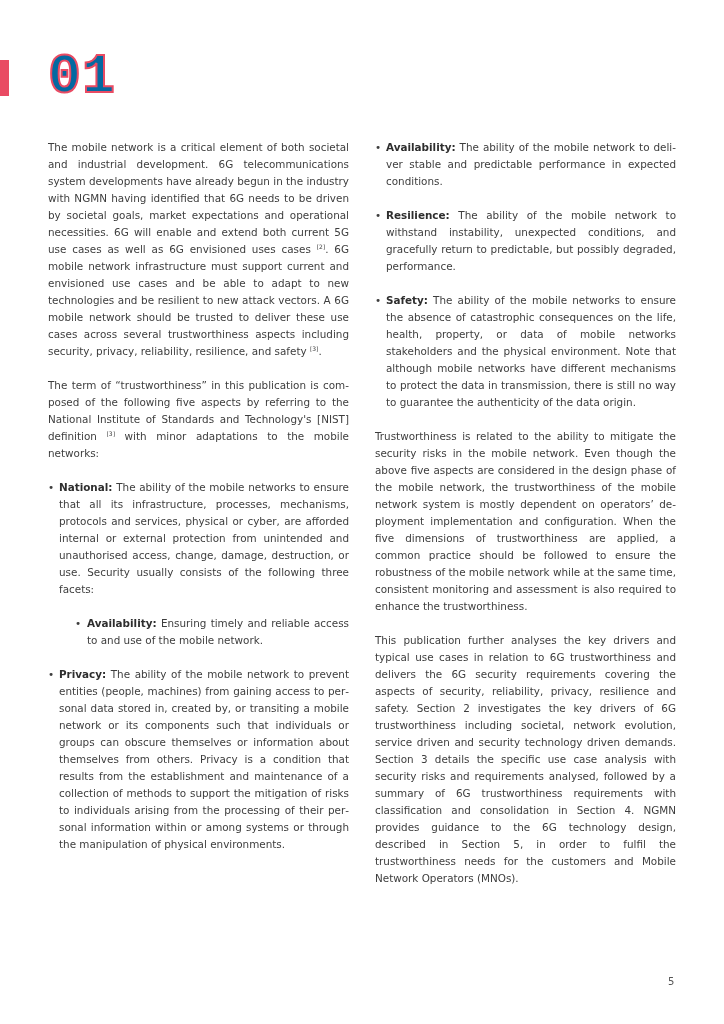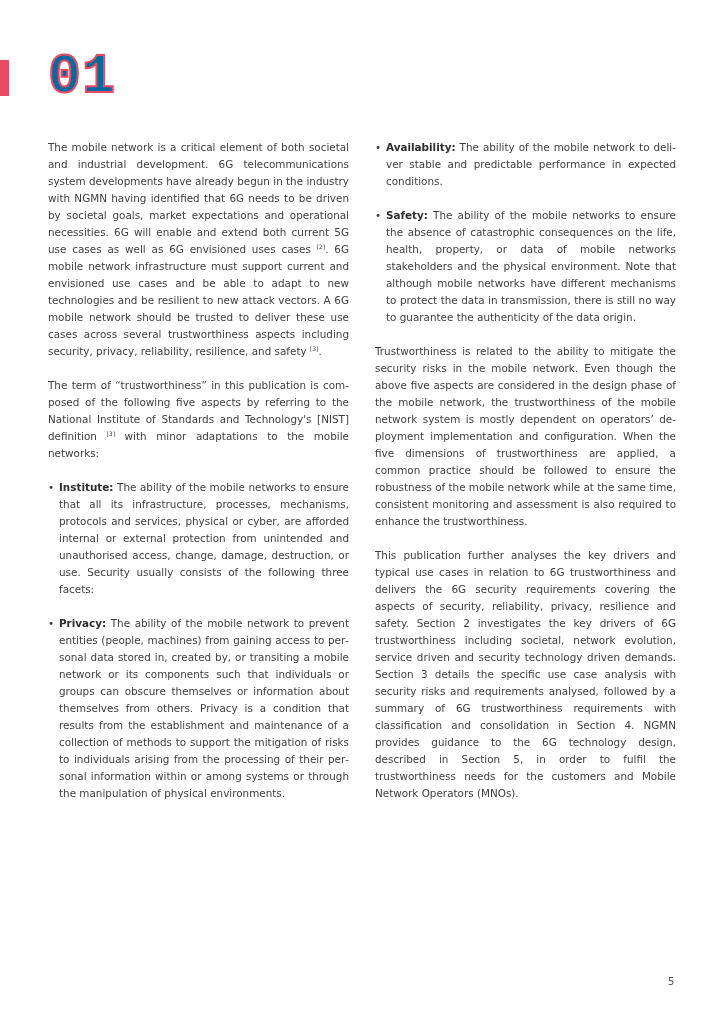--- a/index.html
+++ b/index.html
@@ -110,36 +110,42 @@
   <span class="heading-number">01</span>
 </h1>
 
 <div class="column col-left">
   <p class="para"><span>The mobile network is a critical element of both societal and industrial development. 6G telecommunications system developments have already begun in the industry with NGMN having identified that 6G needs to be driven by societal goals, market expectations and operational necessities. 6G will enable and extend both current 5G use cases as well as 6G envisioned uses cases </span><sup>[2]</sup><span>. 6G mobile network infrastructure must support current and envisio­ned use cases and be able to adapt to new technologies and be resilient to new attack vectors. A 6G mobile net­work should be trusted to deliver these use cases across several trustworthiness aspects including security, privacy, reliability, resilience, and safety </span><sup>[3]</sup><span>.</span></p>
 
   <p class="para"><span>The term of “trustworthiness” in this publication is com­posed of the following five aspects by referring to the National Institute of Standards and Technology's [NIST] definition </span><sup>[3]</sup><span> with minor adaptations to the mobile networks:</span></p>
 
   <ul class="bullet-list">
     <li class="bullet-item">
-      <span class="term">Institute:</span><span> The ability of the mobile networks to ensure that all its infrastructure, processes, mechanisms, protocols and services, physical or cyber, are afforded internal or external protection from unintended and unauthorised access, change, damage, destruction, or use. Security usually consists of the following three facets:</span>
+      <span class="term">National:</span><span> The ability of the mobile networks to ensure that all its infrastructure, processes, mechanisms, protocols and services, physical or cyber, are afforded internal or external protection from unintended and unauthorised access, change, damage, destruction, or use. Security usually consists of the following three facets:</span>
       <ul class="sub-list">
+        <li class="bullet-item" style="margin-bottom:0;">
+          <span class="term">Availability:</span><span> Ensuring timely and reliable access to and use of the mobile network.</span>
+        </li>
       </ul>
     </li>
     <li class="bullet-item">
       <span class="term">Privacy:</span><span> The ability of the mobile network to prevent entities (people, machines) from gaining access to per­sonal data stored in, created by, or transiting a mobile network or its components such that individuals or groups can obscure themselves or information about themselves from others. Privacy is a condition that results from the establishment and maintenance of a collection of methods to support the mitigation of risks to individuals arising from the processing of their per­sonal information within or among systems or through the manipulation of physical environments.</span>
     </li>
   </ul>
 </div>
 
 <div class="column col-right">
   <ul class="bullet-list">
     <li class="bullet-item">
       <span class="term">Availability:</span><span> The ability of the mobile network to deli­ver stable and predictable performance in expected conditions.</span>
     </li>
     <li class="bullet-item">
+      <span class="term">Resilience:</span><span> The ability of the mobile network to withstand instability, unexpected conditions, and gracefully return to predictable, but possibly degraded, performance.</span>
+    </li>
+    <li class="bullet-item">
       <span class="term">Safety:</span><span> The ability of the mobile networks to ensure the absence of catastrophic consequences on the life, health, property, or data of mobile networks stakeholders and the physical environment. Note that although mobile networks have different mechanisms to protect the data in transmission, there is still no way to guarantee the authenticity of the data origin.</span>
     </li>
   </ul>
 
   <p class="para">Trustworthiness is related to the ability to mitigate the security risks in the mobile network. Even though the above five aspects are considered in the design phase of the mobile network, the trustworthiness of the mobile network system is mostly dependent on operators’ de­ployment implementation and configuration.  When the five dimensions of trustworthiness are applied, a common practice should be followed to ensure the robustness of the mobile network while at the same time, consistent monitoring and assessment is also required to enhance the trustworthiness.</p>
 
   <p class="para">This publication further analyses the key drivers and typical use cases in relation to 6G trustworthiness and delivers the 6G security requirements covering the aspects of security, reliability, privacy, resilience and safety. Sec­tion 2 investigates the key drivers of 6G trustworthiness including societal, network evolution, service driven and security technology driven demands. Section 3 details the specific use case analysis with security risks and requirements analysed, followed by a summary of 6G trustworthiness requirements with classification and consolidation in Section 4. NGMN provides guidance to the 6G technology design, described in Section 5, in order to fulfil the trustworthiness needs for the customers and Mobile Network Operators (MNOs).</p>
 </div>
 
 <div class="page-number">5</div>

